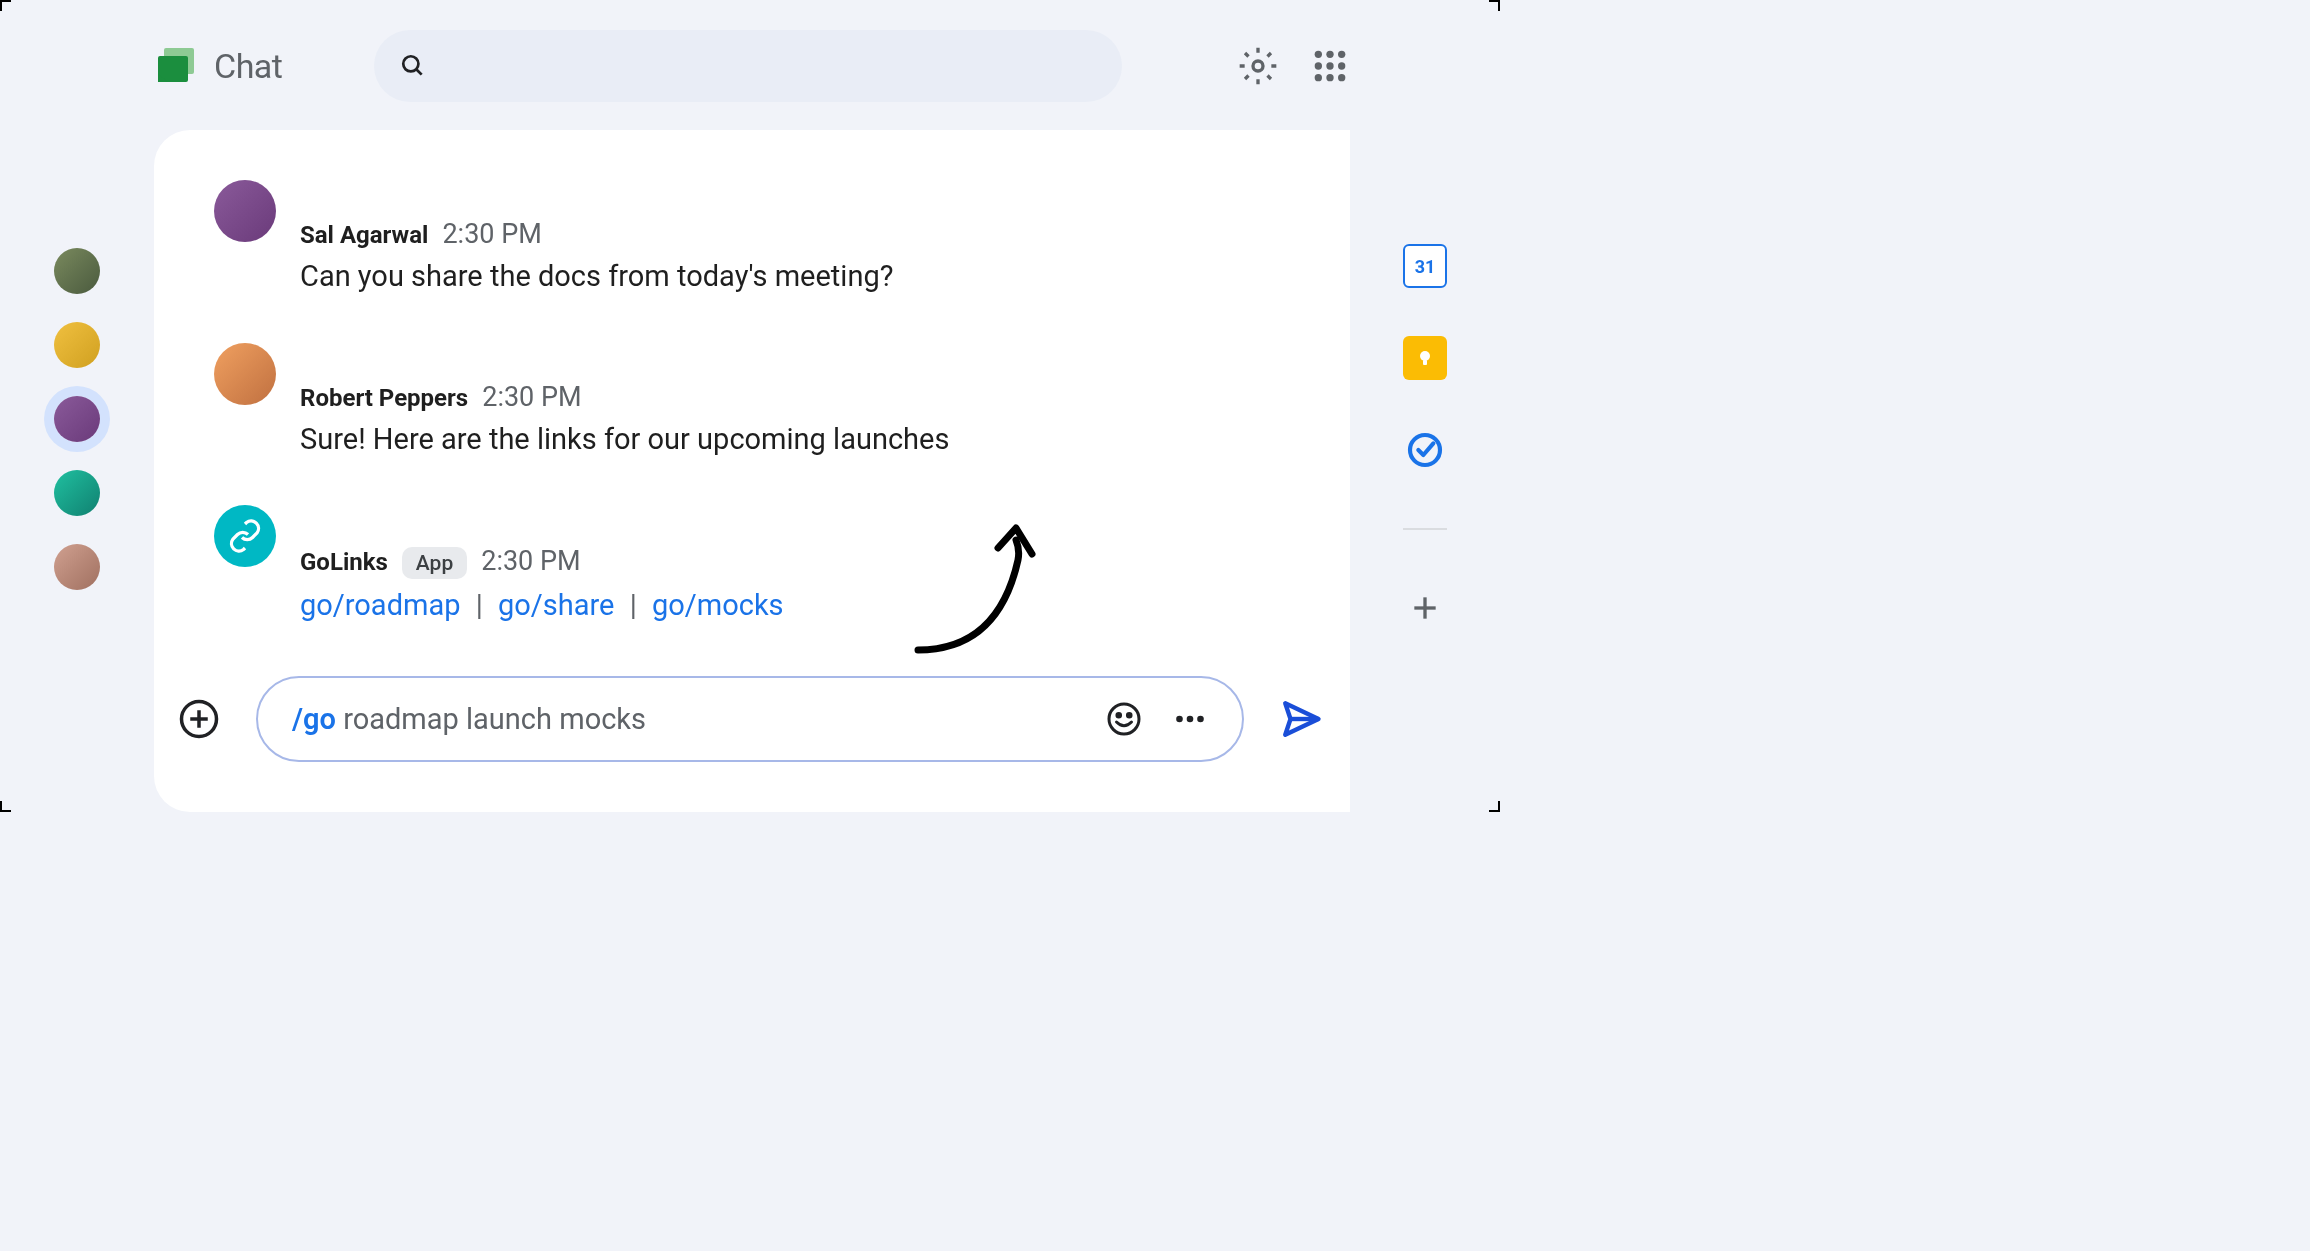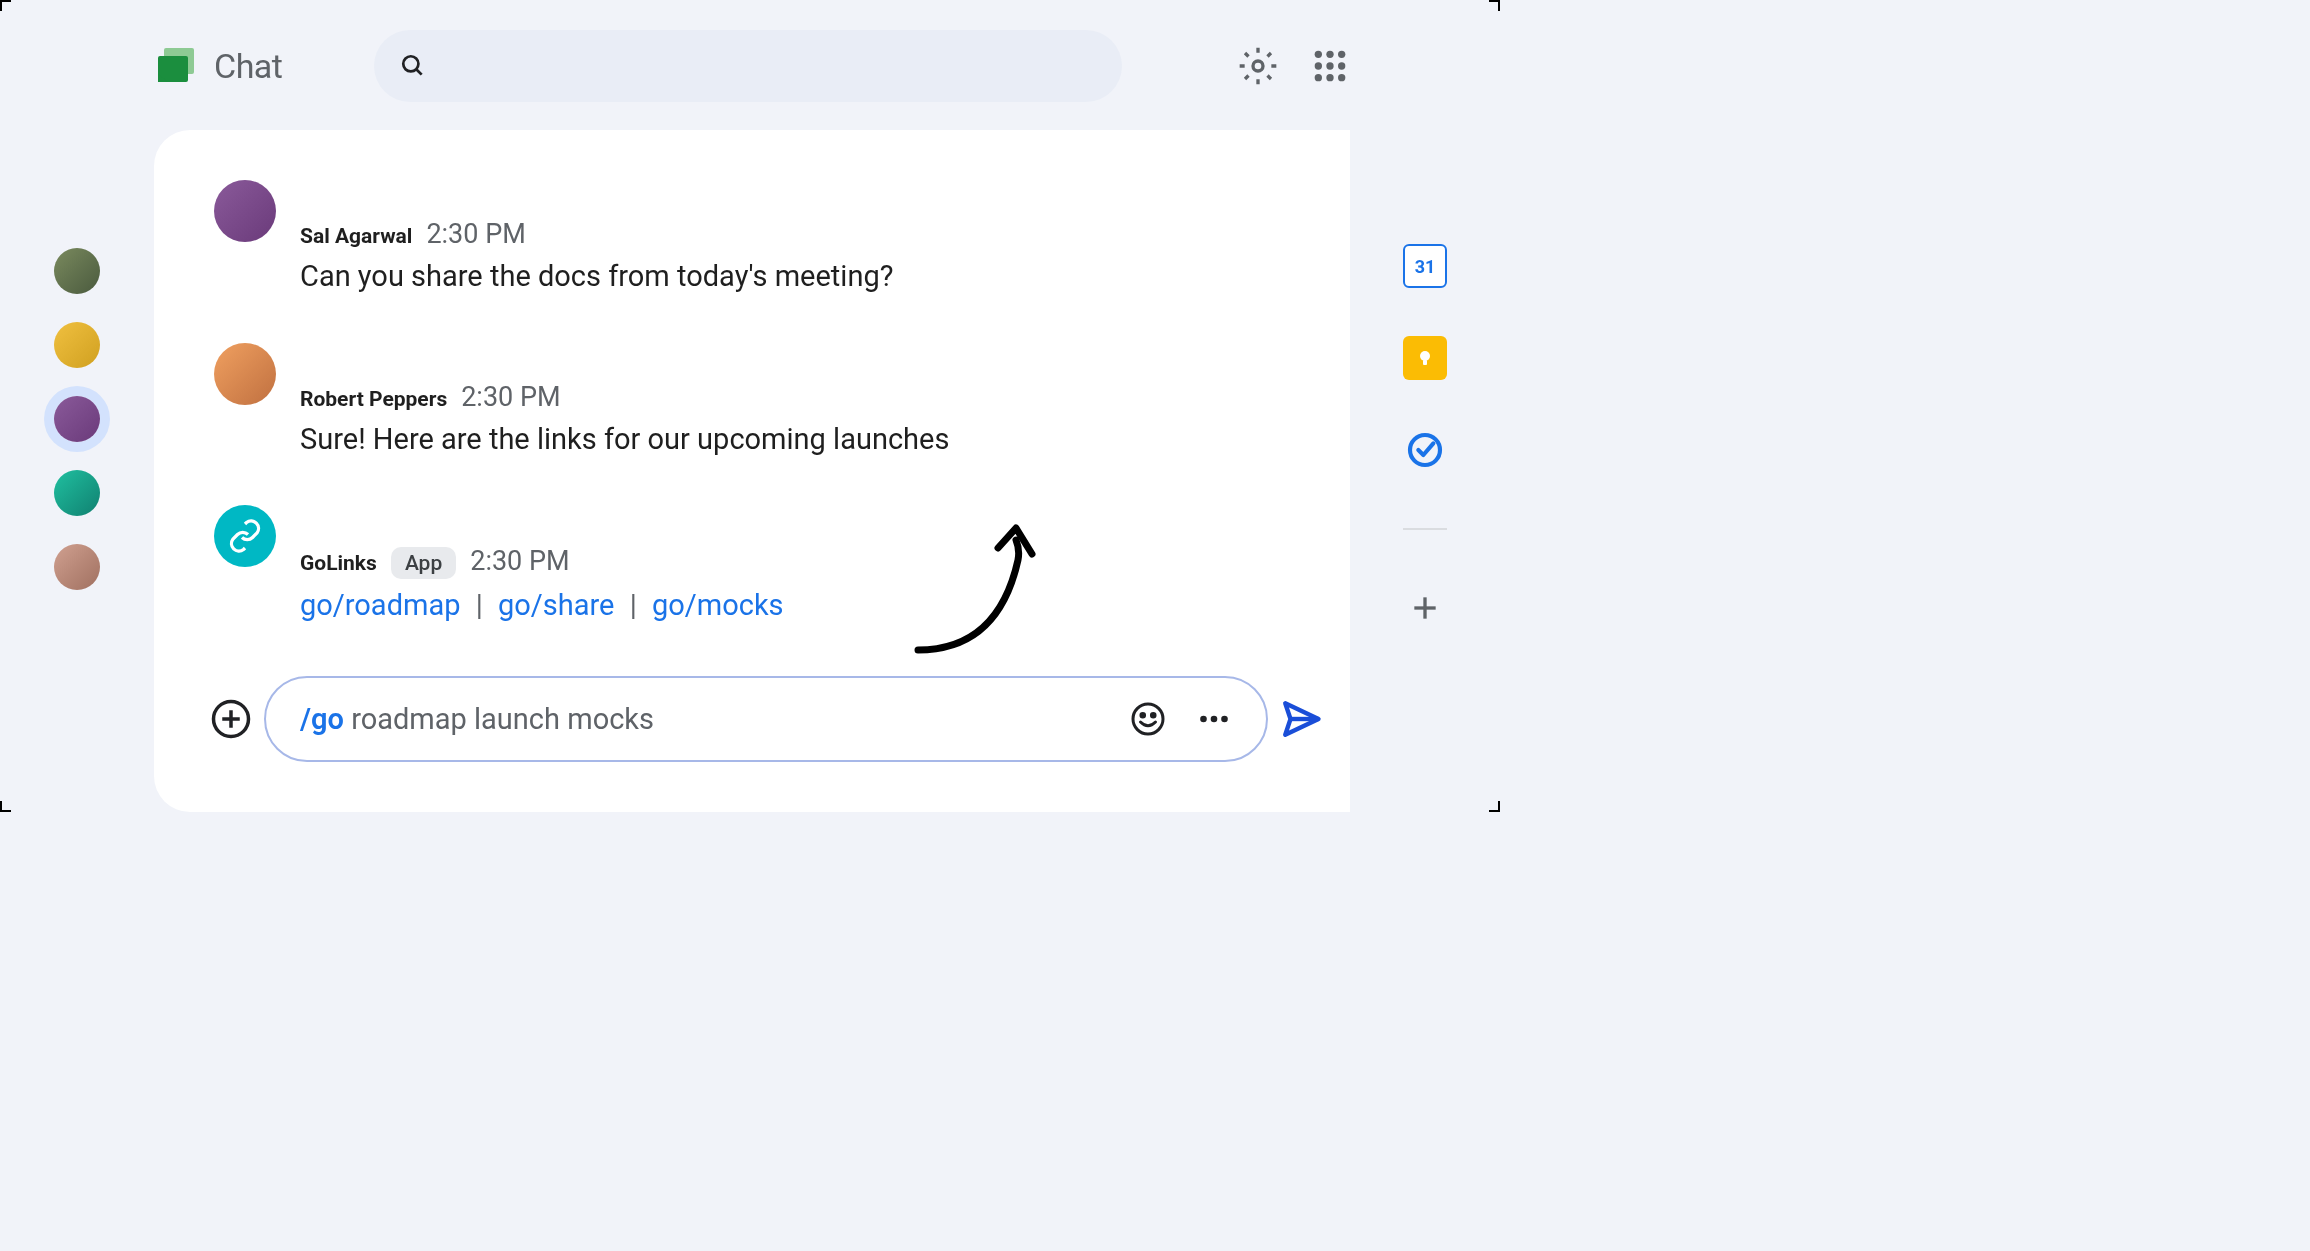--- a/index.html
+++ b/index.html
@@ -63,42 +63,42 @@
       position: relative;
       max-width: 1196px;
     }
     .message { display: flex; gap: 24px; margin-bottom: 46px; }
     .msg-avatar { width: 62px; height: 62px; border-radius: 50%; flex-shrink: 0; }
     .msg-avatar.m1 { background: linear-gradient(135deg, #8a5a9a, #6a3a7a); }
     .msg-avatar.m2 { background: linear-gradient(135deg, #f0a060, #c07040); }
     .msg-avatar.golinks { background: #00b8c4; display: flex; align-items: center; justify-content: center; }
     .msg-body { flex: 1; padding-top: 2px; }
     .msg-header { display: flex; align-items: baseline; gap: 14px; margin-bottom: 6px; }
-    .msg-author { font-size: 21px; font-weight: 700; color: #1f1f1f; }
+    .msg-author { font-size: 24px; font-weight: 700; color: #1f1f1f; }
     .msg-time { font-size: 27px; color: #5f6368; margin-top: 36px; }
     .app-badge { background: #e8eaed; color: #3c4043; font-size: 21px; font-weight: 500; padding: 4px 14px; border-radius: 10px; margin-top: 40px; }
     .msg-text { font-size: 29px; color: #1f1f1f; line-height: 1.4; }
     .go-link { color: #1a73e8; text-decoration: none; margin-top: 6px; }
     .link-sep { color: #5f6368; margin: 0 8px; }
 
     .arrow-annotation {
       position: absolute;
       left: 744px;
       top: 390px;
       pointer-events: none;
     }
 
     .composer-row {
       position: absolute;
       bottom: 50px;
-      left: 56px;
+      left: 24px;
       right: 28px;
       display: flex;
       align-items: center;
-      gap: 12px;
+      gap: 36px;
     }
     .add-btn { width: 42px; height: 42px; cursor: pointer; display: flex; align-items: center; justify-content: center; }
     .composer {
       flex: 1;
       height: 86px;
       border: 2px solid #a7b8e8;
       border-radius: 43px;
       display: flex;
       align-items: center;
       padding: 0 34px;

